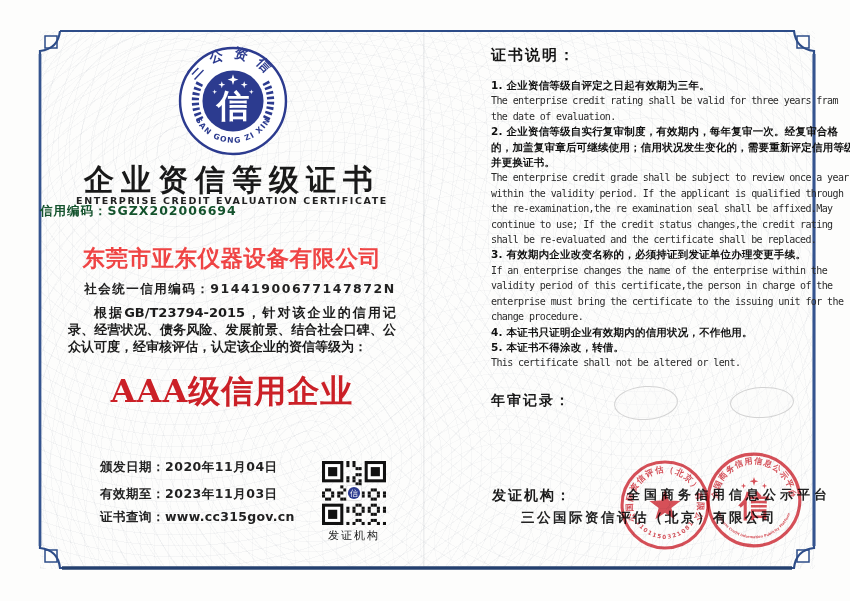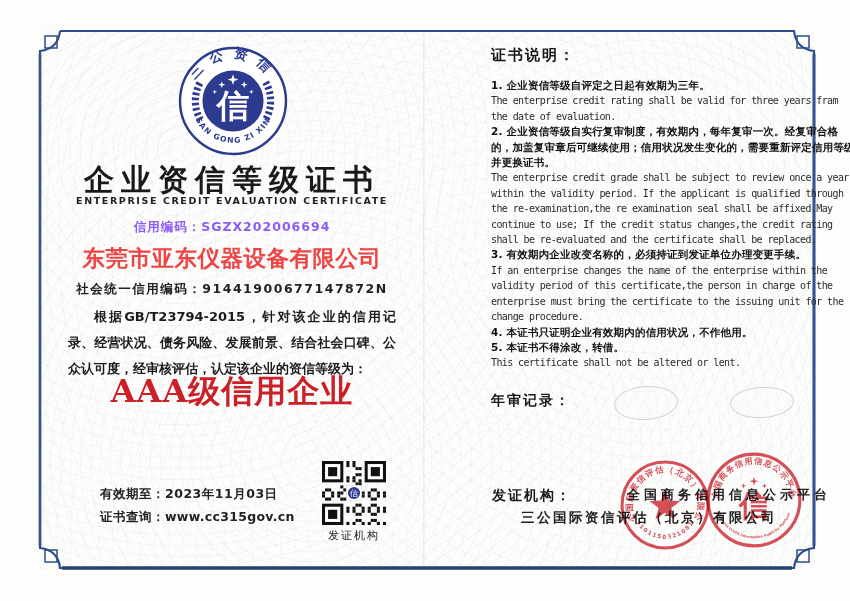--- a/index.html
+++ b/index.html
@@ -20,28 +20,28 @@
   .abs{position:absolute;}
   svg text{user-select:none;}
 
   
   .page-left{position:absolute;left:40px;top:31px;width:384px;height:537px;}
   .logo{position:absolute;left:138px;top:15px;width:110px;height:110px;}
   .cert-title{position:absolute;left:0;top:129px;width:100%;text-align:center;
     font-size:30px;font-weight:900;letter-spacing:7px;color:#191919;white-space:nowrap;}
   .cert-title-en{position:absolute;left:0;top:164px;width:100%;text-align:center;
     font-size:9.5px;font-weight:700;letter-spacing:1.6px;color:#222;white-space:nowrap;}
-  .credit-no{position:absolute;left:0;top:188px;width:100%;text-align:center;
-    font-size:12.5px;font-weight:700;letter-spacing:1px;color:#8b5cf6;}
+  .credit-no{position:absolute;left:0;top:172px;width:100%;text-align:left;
+    font-size:12.5px;font-weight:700;letter-spacing:1px;color:#14532d;}
   .company{position:absolute;left:0;top:212px;width:100%;text-align:center;
     font-size:22.5px;font-weight:800;letter-spacing:.5px;color:#ef4444;white-space:nowrap;}
   .social-no{position:absolute;left:0;top:250px;width:100%;text-align:center;
-    font-size:12.5px;font-weight:700;letter-spacing:1.5px;color:#222;}
+    font-size:12.5px;font-weight:700;letter-spacing:1.5px;color:#222;padding-left:8px;}
   .statement{position:absolute;left:28px;top:273px;width:328px;
-    font-size:13px;font-weight:600;line-height:26px;text-align:justify;
+    font-size:13px;font-weight:600;line-height:17px;text-align:justify;
     text-indent:2em;color:#1b1b1b;}
   .rating{position:absolute;left:0;top:339px;width:100%;text-align:center;
     font-family:"DejaVu Serif","Liberation Serif",serif;
     font-size:32px;font-weight:800;letter-spacing:1px;color:#cb2027;white-space:nowrap;}
   .dateline{position:absolute;left:60px;font-size:12.5px;font-weight:700;color:#222;letter-spacing:.5px;white-space:nowrap;}
   .d1{top:428px;} .d2{top:455px;} .d3{top:478px;font-weight:600;}
   .d3 .url{margin-left:0;letter-spacing:.3px;}
   .qr-wrap{position:absolute;left:282px;top:430px;width:64px;height:64px;}
   .qr-caption{position:absolute;left:282px;top:497px;width:64px;text-align:center;
     font-size:11px;letter-spacing:2px;color:#222;}
@@ -118,20 +118,21 @@
     </svg>
 
     <div class="cert-title">企业资信等级证书</div>
     <div class="cert-title-en">ENTERPRISE CREDIT EVALUATION CERTIFICATE</div>
     <div class="credit-no">信用编码：SGZX202006694</div>
     <div class="company">东莞市亚东仪器设备有限公司</div>
     <div class="social-no">社会统一信用编码：91441900677147872N</div>
     <div class="statement">根据GB/T23794-2015，针对该企业的信用记录、经营状况、债务风险、发展前景、结合社会口碑、公众认可度，经审核评估，认定该企业的资信等级为：</div>
     <div class="rating">AAA级信用企业</div>
 
+    <div class="dateline d1">颁发日期：2020年11月04日</div>
     <div class="dateline d2">有效期至：2023年11月03日</div>
     <div class="dateline d3">
       <span>证书查询：</span><span class="url">www.cc315gov.cn</span>
     </div>
 
     <div class="qr-wrap">
       <svg id="qr-svg" width="64" height="64" viewBox="0 0 63 63">
           <rect x="24" y="0" width="3" height="3" fill="#111"></rect>
           <rect x="30" y="0" width="3" height="3" fill="#111"></rect>
           <rect x="24" y="3" width="3" height="3" fill="#111"></rect>

